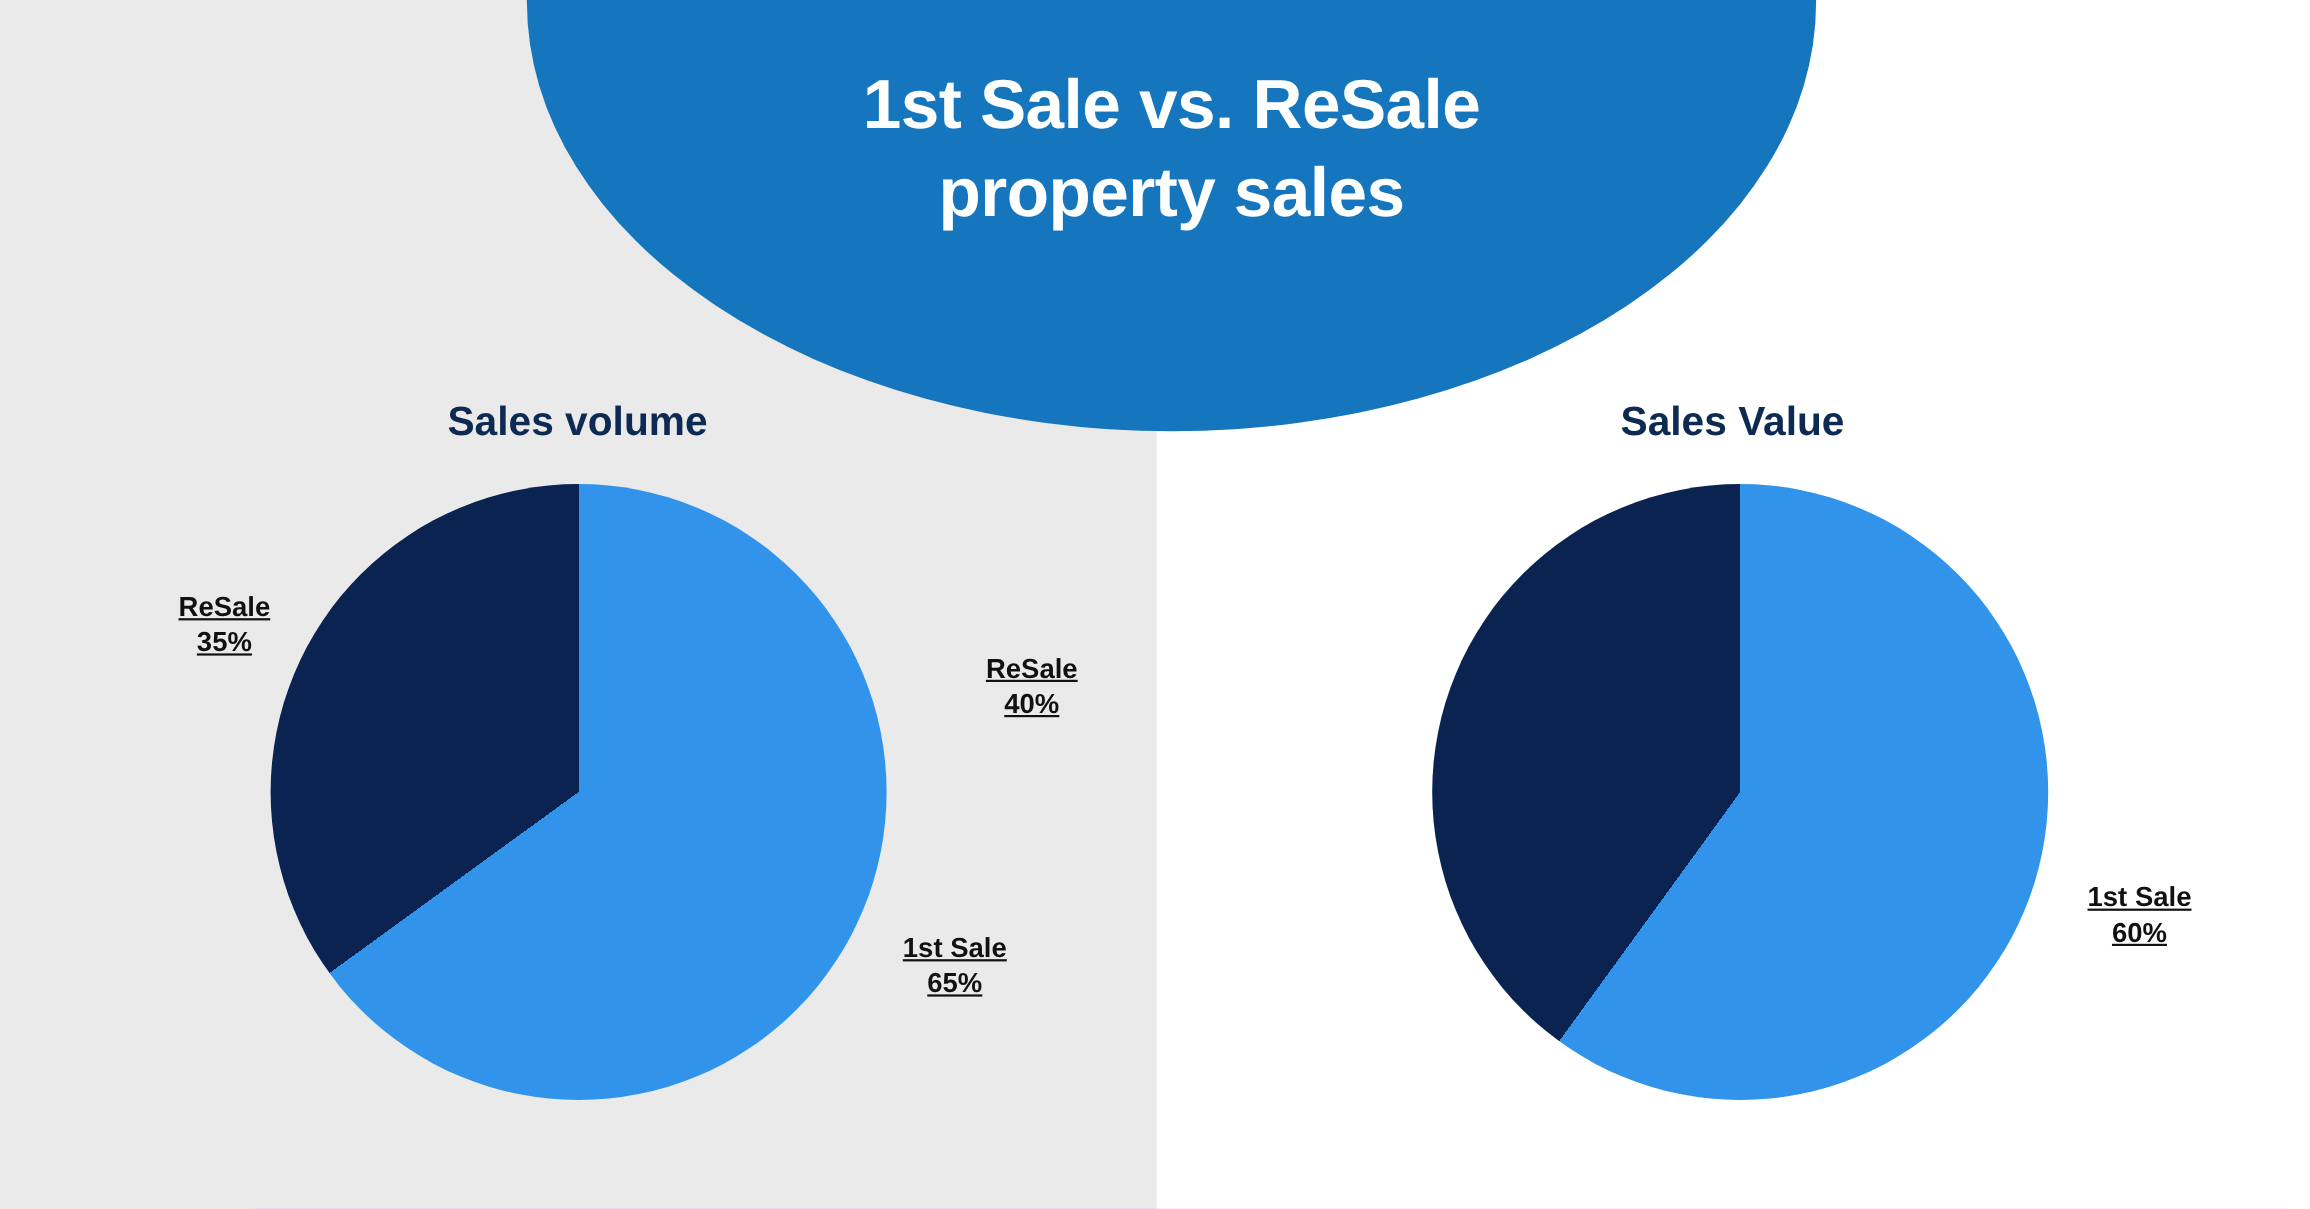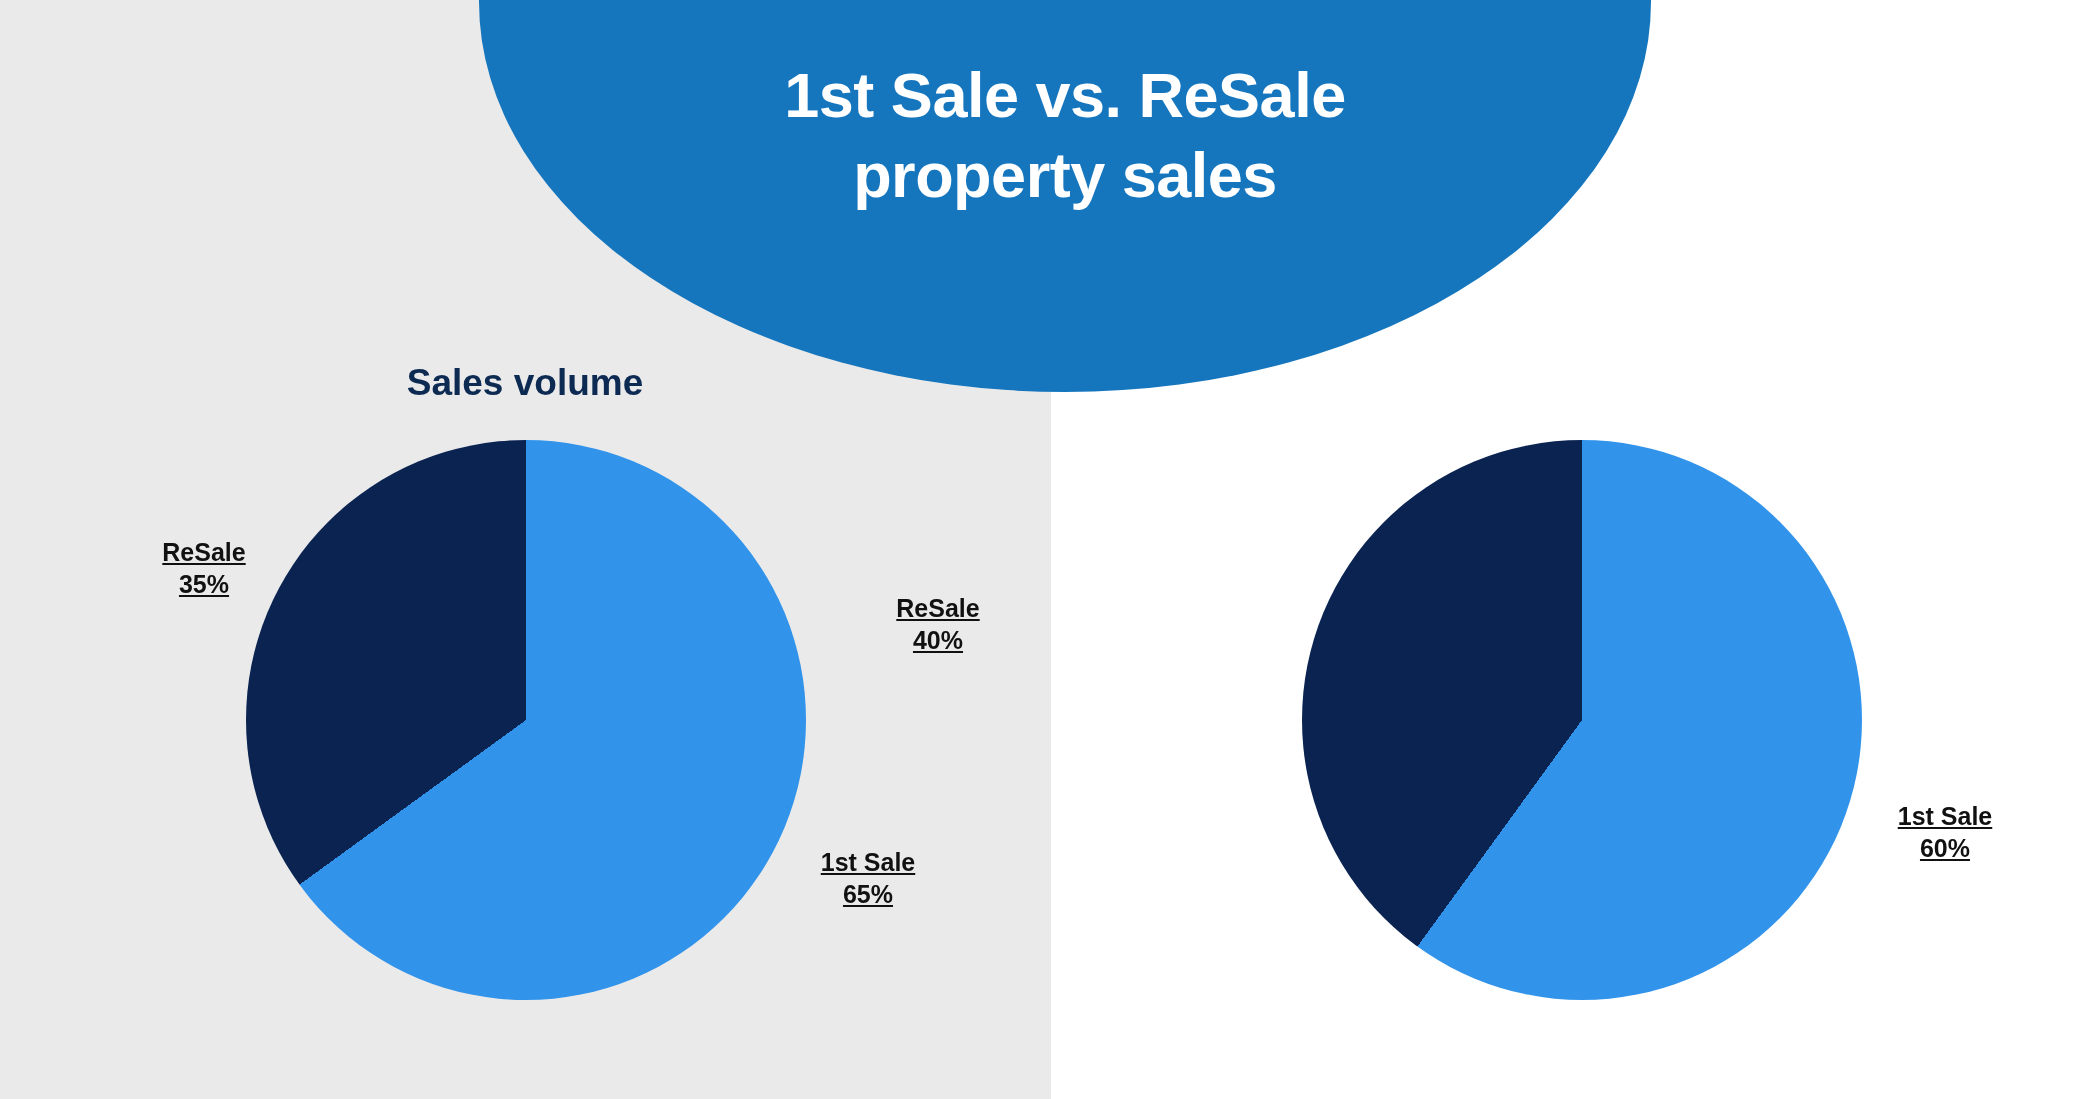--- a/index.html
+++ b/index.html
@@ -142,20 +142,21 @@
     </div>
 
     <div class="slice-label label-resale-left">ReSale
 35%</div>
 
     <div class="slice-label label-first-left">1st Sale
 65%</div>
   </div>
 
   <div class="chart-block right">
+    <div class="chart-title">Sales Value</div>
 
     <div class="pie-wrap right">
       <div class="pie" id="pie-right" style="background: conic-gradient(rgb(49, 147, 234) 0deg, rgb(49, 147, 234) 216deg, rgb(10, 35, 81) 216deg, rgb(10, 35, 81) 360deg);"></div>
     </div>
   </div>
 
   <div class="slice-label label-resale-right">ReSale
 40%</div>
 
   <div class="slice-label label-first-right">1st Sale

